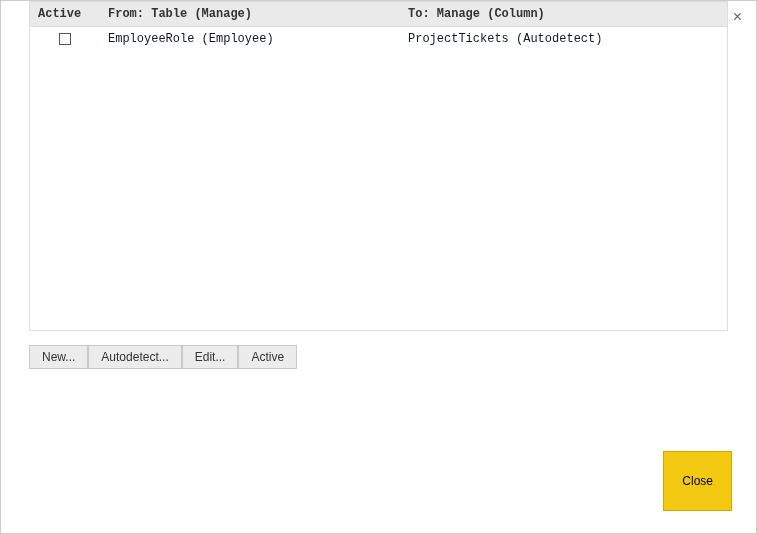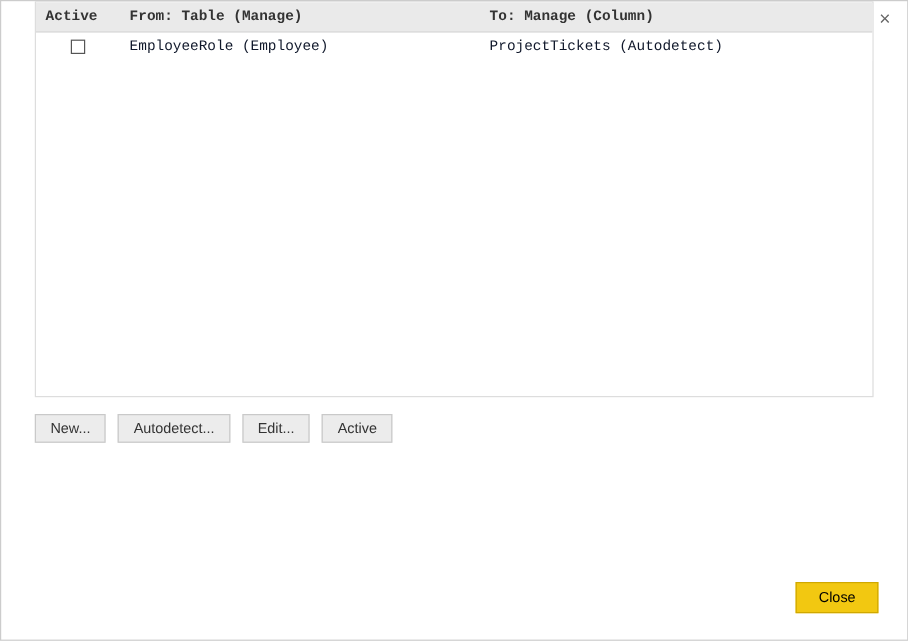--- a/index.html
+++ b/index.html
@@ -86,21 +86,20 @@
     left: 2px;
     top: -1px;
     width: 4px;
     height: 7px;
     border: solid #333;
     border-width: 0 2px 2px 0;
     transform: rotate(40deg);
   }
   .button-row {
     display: flex;
-    gap: 10px;
     padding: 14px 28px 0 28px;
   }
   .btn {
     background: #ececec;
     border: 1px solid #c9c9c9;
     padding: 4px 12px;
     font-size: 12px;
     color: #333;
     cursor: pointer;
     min-width: 56px;
@@ -109,21 +108,21 @@
   .btn.wide { min-width: 90px; }
   .footer {
     position: absolute;
     right: 24px;
     bottom: 22px;
   }
   .btn.primary {
     background: #f2c811;
     border: 1px solid #d0a800;
     color: #000;
-    padding: 5px 18px;
+    padding: 22px 18px;
   }
 </style>
 </head>
 <body>
 
 <div class="dialog">
 
   <span class="close-x">×</span>
 
 

